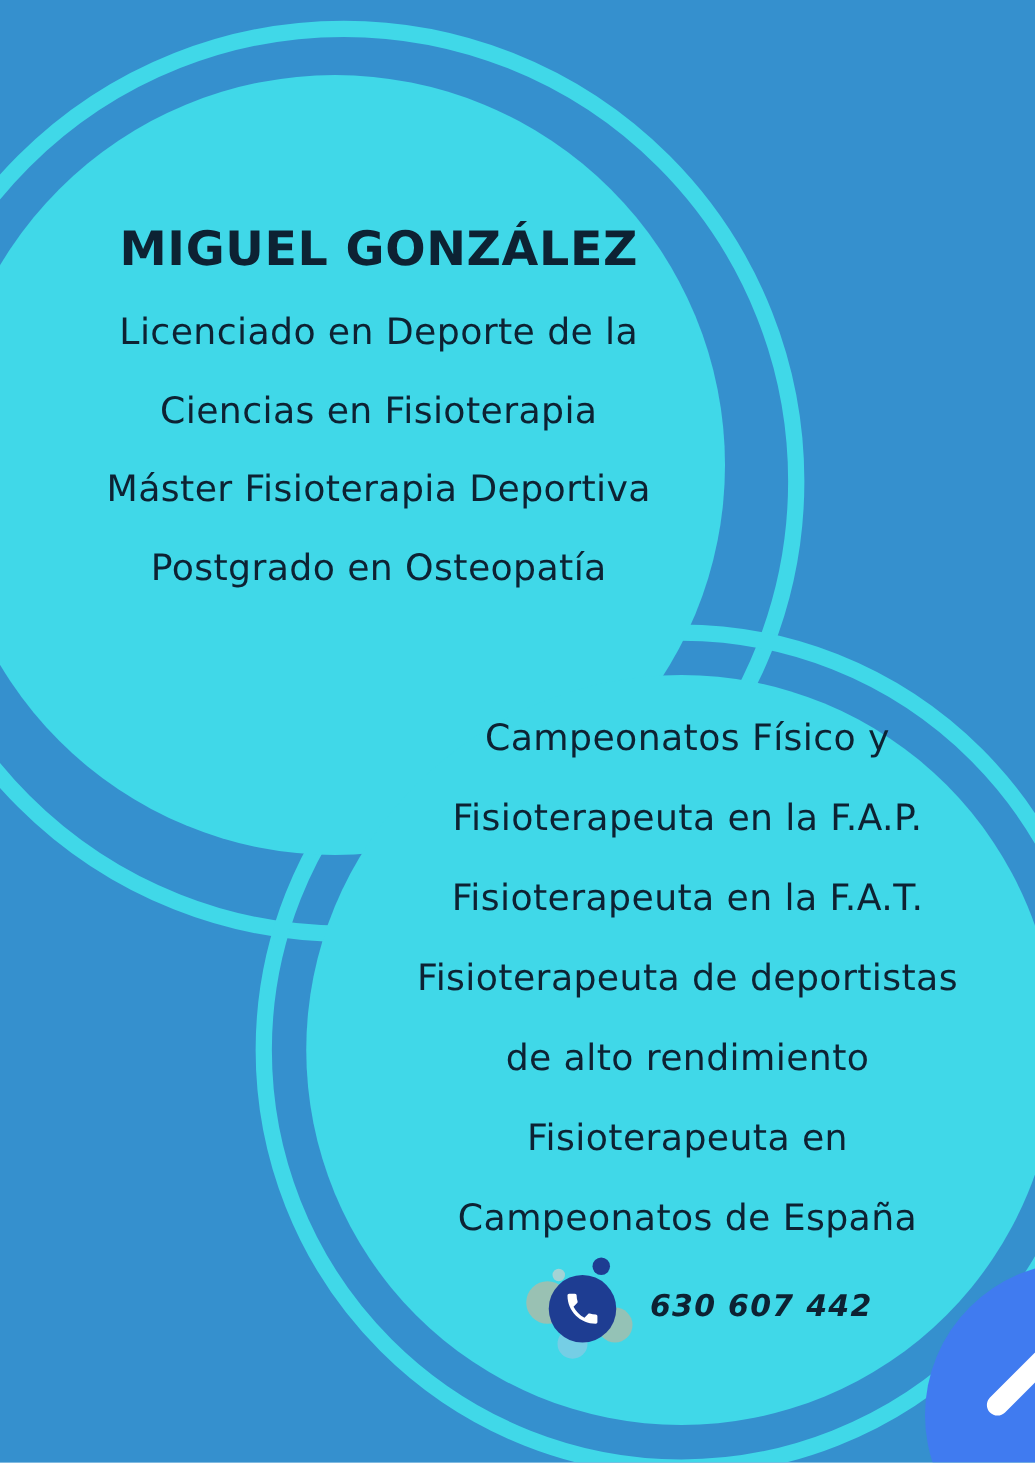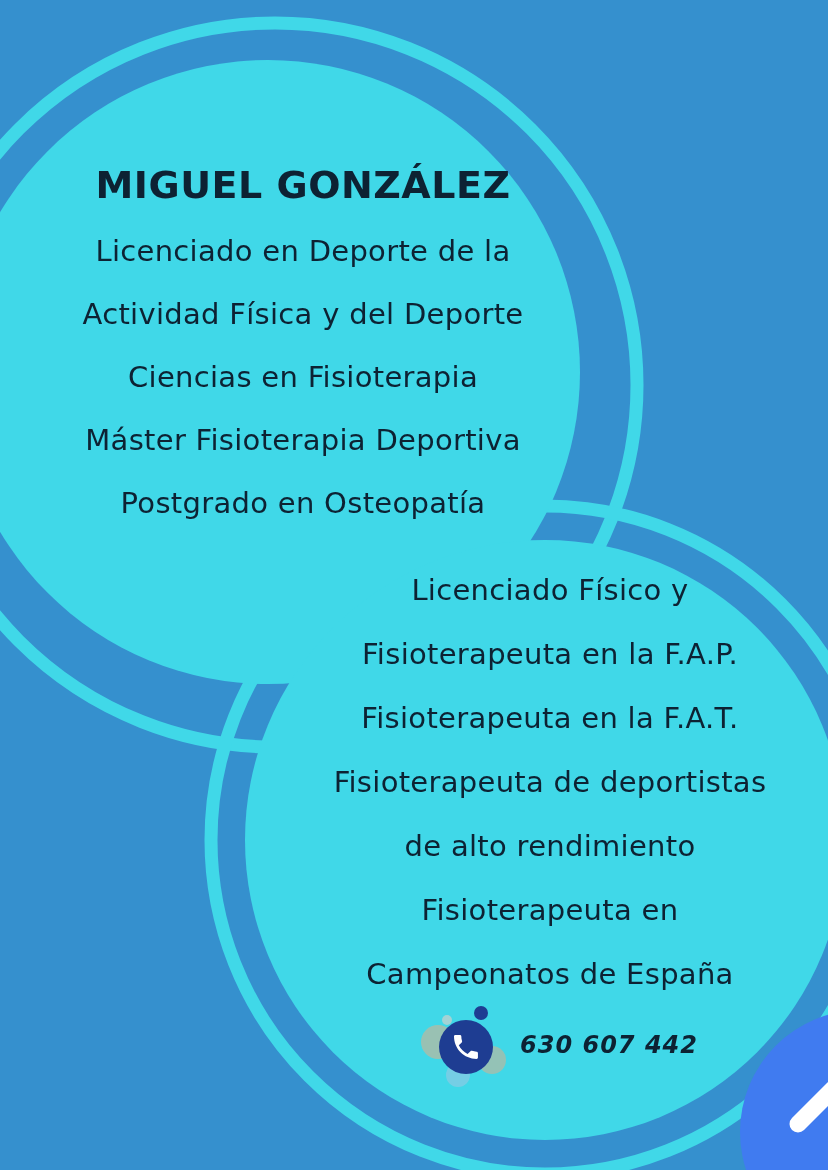--- a/index.html
+++ b/index.html
@@ -22,21 +22,21 @@
     height: 1170px;
     display: block;
   }
   .textblock {
     position: absolute;
     color: #0d2233;
     text-align: center;
   }
   .top-block {
     left: 28px;
-    top: 150px;
+    top: 164px;
     width: 550px;
   }
   .top-block .name {
     font-size: 38px;
     font-weight: bold;
     line-height: 70px;
     letter-spacing: 0.5px;
     white-space: nowrap;
   }
   .top-block .cred {
@@ -91,28 +91,27 @@
 
     <g>
       <circle cx="862" cy="1132" r="122" fill="#407bf0"></circle>
       <line x1="798" y1="1124" x2="862" y2="1060" stroke="#ffffff" stroke-width="17" stroke-linecap="round"></line>
     </g>
   </svg>
 
   <div class="textblock top-block">
     <div class="name">MIGUEL GONZÁLEZ</div>
     <div class="cred">Licenciado en Deporte de la</div>
-    <div class="cred">Actividad Física y del Deporte</div>
     <div class="cred">Ciencias en Fisioterapia</div>
     <div class="cred">Máster Fisioterapia Deportiva</div>
     <div class="cred">Postgrado en Osteopatía</div>
   </div>
 
   <div class="textblock bottom-block">
-    <div class="role">Licenciado Físico y</div>
+    <div class="role">Campeonatos Físico y</div>
     <div class="role">Fisioterapeuta en la F.A.P.</div>
     <div class="role">Fisioterapeuta en la F.A.T.</div>
     <div class="role">Fisioterapeuta de deportistas</div>
     <div class="role">de alto rendimiento</div>
     <div class="role">Fisioterapeuta en</div>
     <div class="role">Campeonatos de España</div>
   </div>
 
   <div class="phone-icon-wrap">
     <svg viewBox="0 0 120 105" width="120" height="105">

